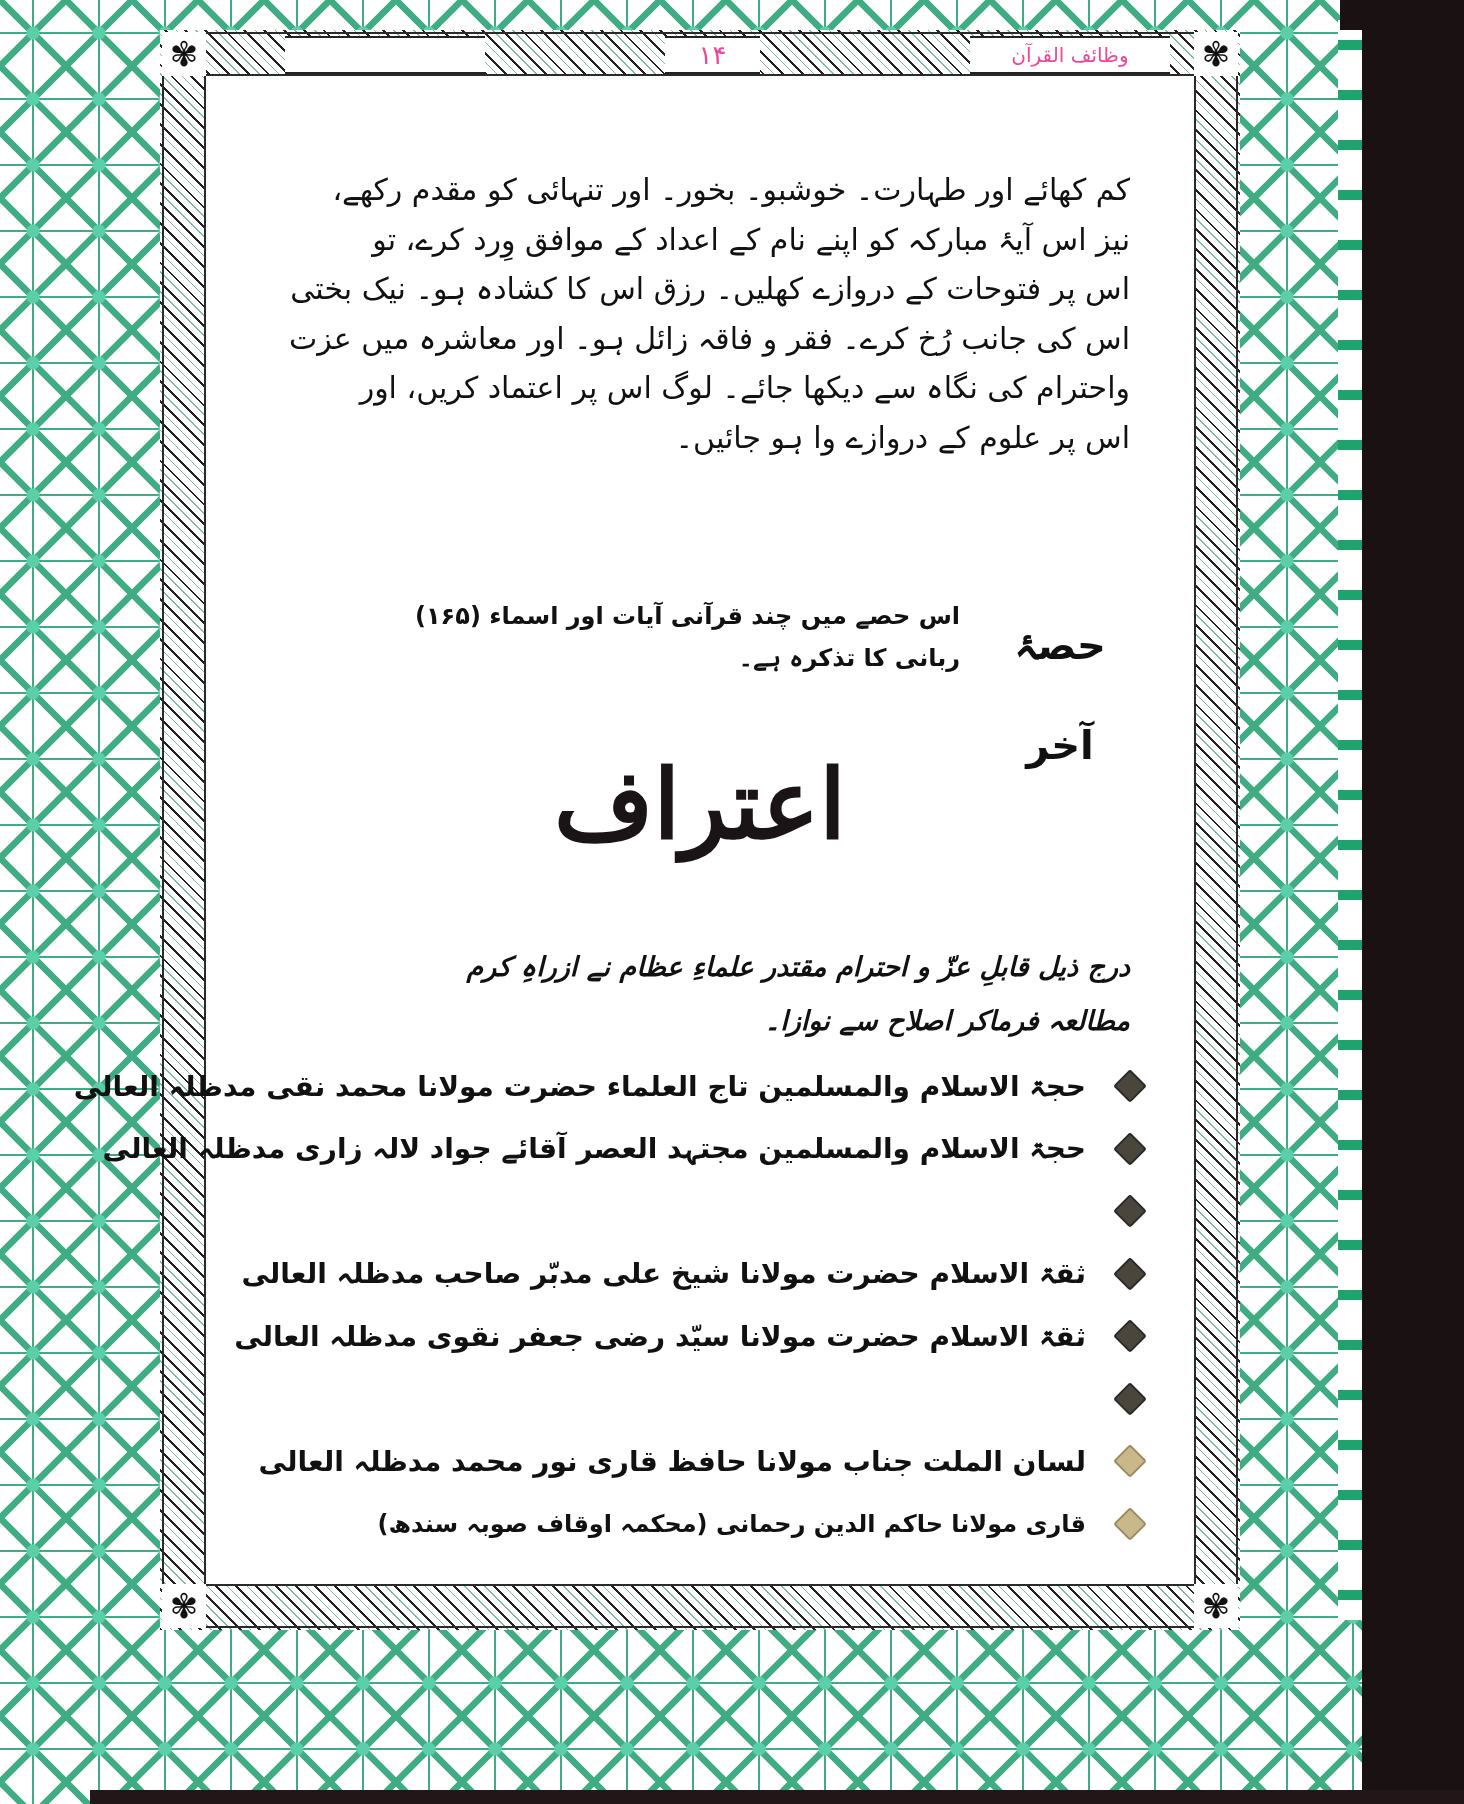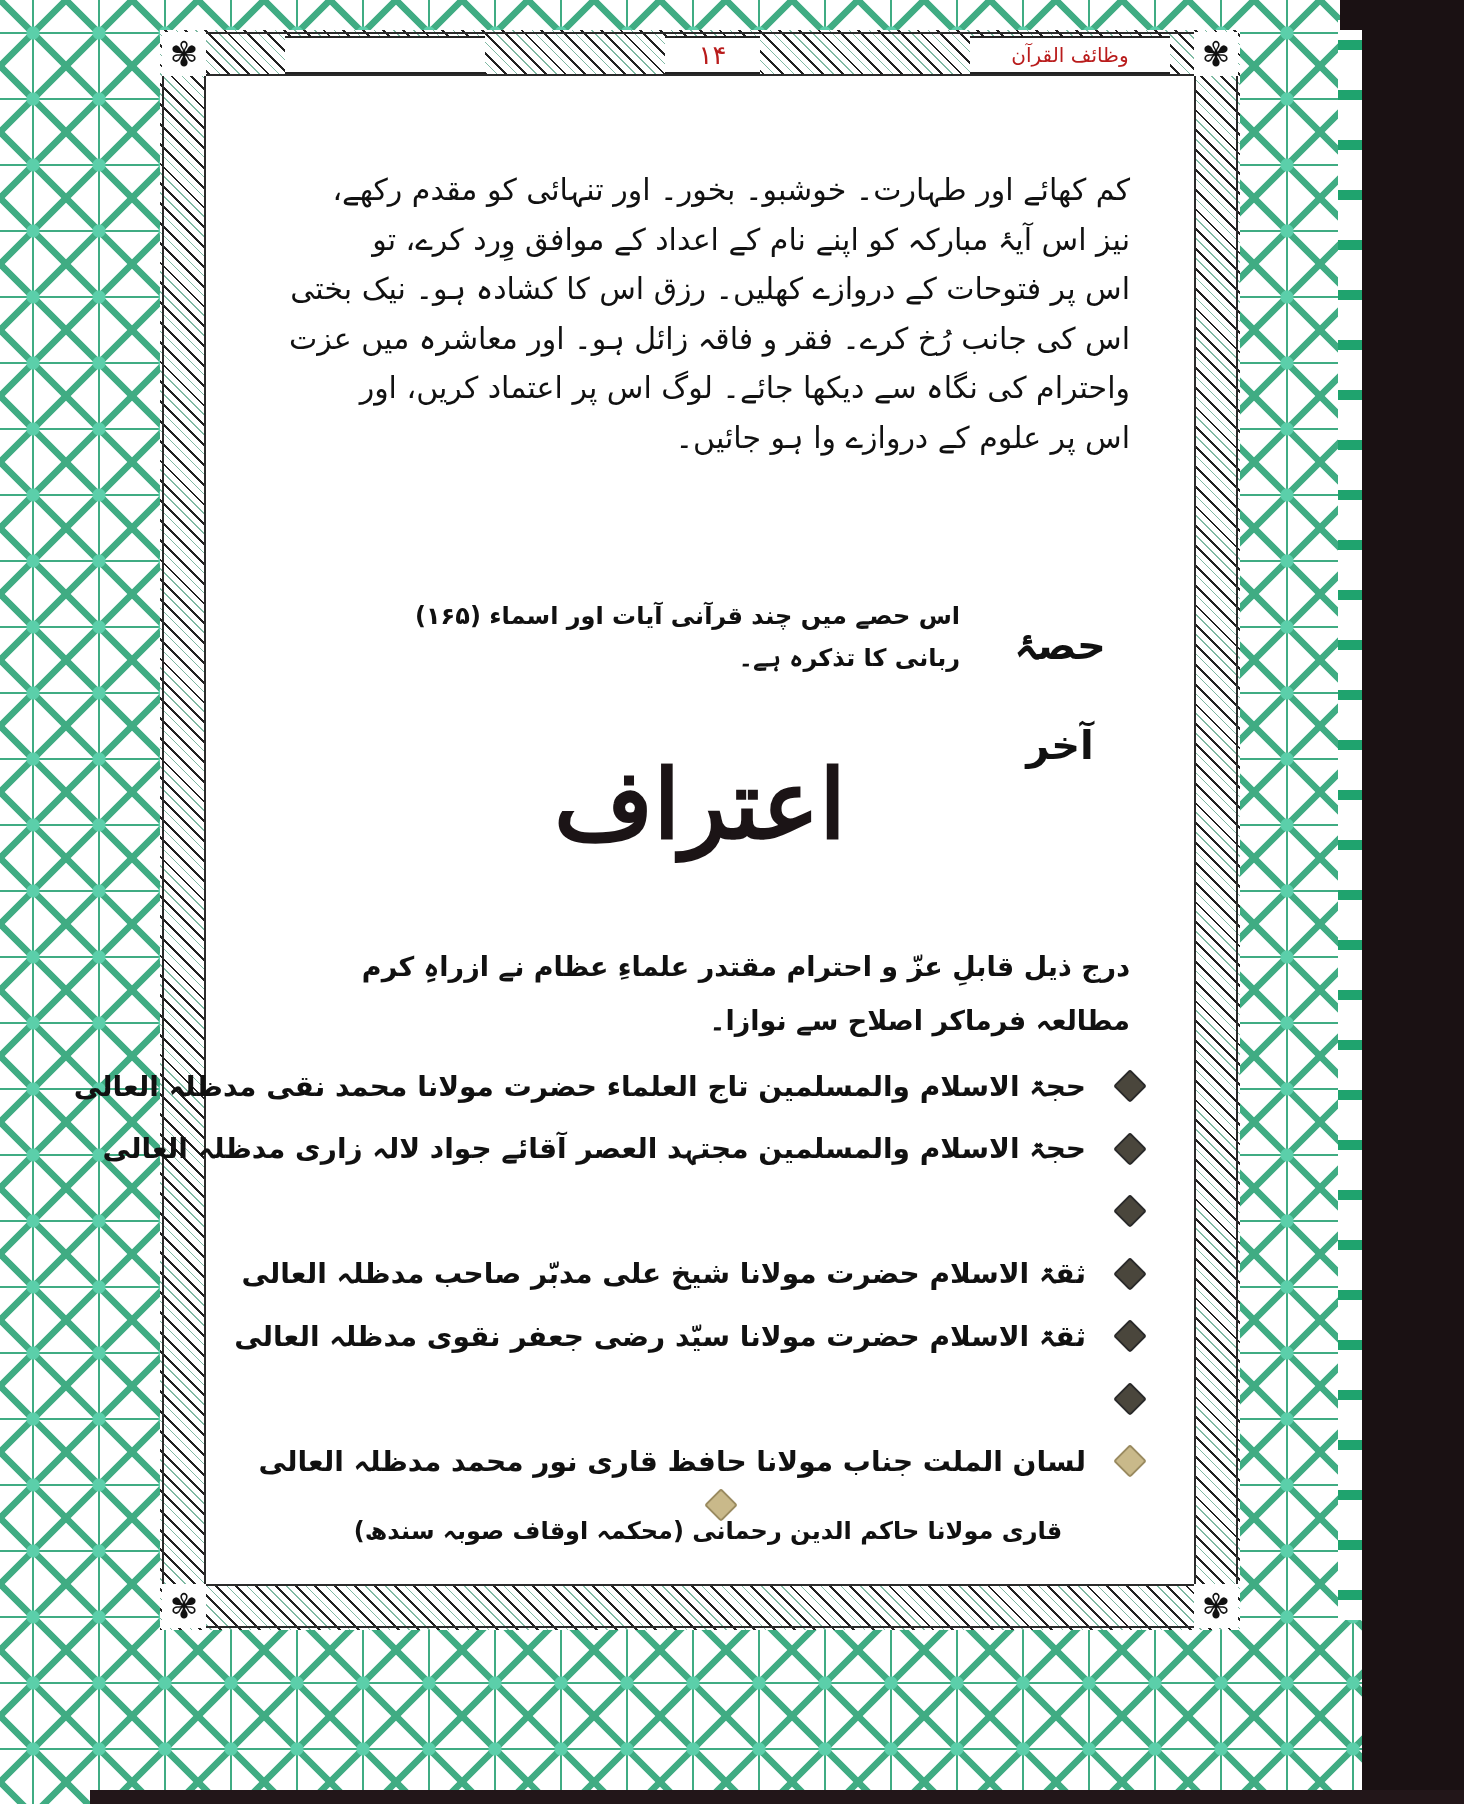--- a/index.html
+++ b/index.html
@@ -63,21 +63,21 @@
     color: #111; font-size: 34px; line-height: 1;
   }
   .c-tl { left: 2px; top: 2px; } .c-tr { right: 2px; top: 2px; }
   .c-bl { left: 2px; bottom: 2px; } .c-br { right: 2px; bottom: 2px; }
 
   
   .header-box {
     position: absolute; top: 6px; height: 34px; background: #fff;
     border-top: 2px solid #222; border-bottom: 2px solid #222;
     display: flex; align-items: center; justify-content: center;
-    color: #b91c1c;
+    color: #ec4899;
   }
   .header-title { left: 810px; width: 200px; font-size: 20px; direction: rtl; }
   .header-page { left: 505px; width: 95px; font-size: 26px; letter-spacing: 4px; }
   .header-blank { left: 125px; width: 200px; }
 
   
   .content {
     position: absolute; left: 110px; top: 135px; width: 860px;
     direction: rtl; color: #111;
     font-family: "DejaVu Sans", sans-serif;
@@ -100,40 +100,40 @@
   .section-text .line { display: block; white-space: nowrap; }
 
   .big-heading {
     position: absolute; left: 0; top: 715px; width: 1080px; text-align: center;
     font-size: 96px; font-weight: bold; color: #1b1416; direction: rtl;
     font-family: "DejaVu Serif", serif; line-height: 120px;
   }
   .intro {
     position: absolute; left: 110px; top: 910px; width: 860px;
     direction: rtl; font-size: 27px; font-weight: bold; line-height: 54px;
-    color: #111; text-align: right;
+    color: #111; text-align: right; font-style: italic;
   }
   .intro .line { display: block; white-space: nowrap; }
 
   .list {
     position: absolute; left: 108px; top: 1025px; width: 880px;
     direction: rtl; margin: 0; padding: 0; list-style: none; text-align: right;
   }
   .list-item {
     display: flex; align-items: center; height: 62.5px;
     font-size: 28px; font-weight: bold; color: #111;
   }
   .bullet {
     width: 20px; height: 20px; transform: rotate(45deg);
     background: #4a463c; border: 2px solid #2a2a2a; border-radius: 3px;
     margin-left: 32px; margin-right: 6px; flex: none;
   }
   .bullet.light { background: #c9b98a; border-color: #9a8b60; }
   .list-text { white-space: nowrap; }
-  .list-item.small { font-size: 24px; flex-direction: column; }
+  .list-item.small { font-size: 24px; }
 </style>
 </head>
 <body>
 
 <div class="tile-bg"></div>
 <div class="green-edge"></div>
 <div class="dark-right"></div>
 <div class="dark-right-top"></div>
 <div class="dark-bottom"></div>
 

